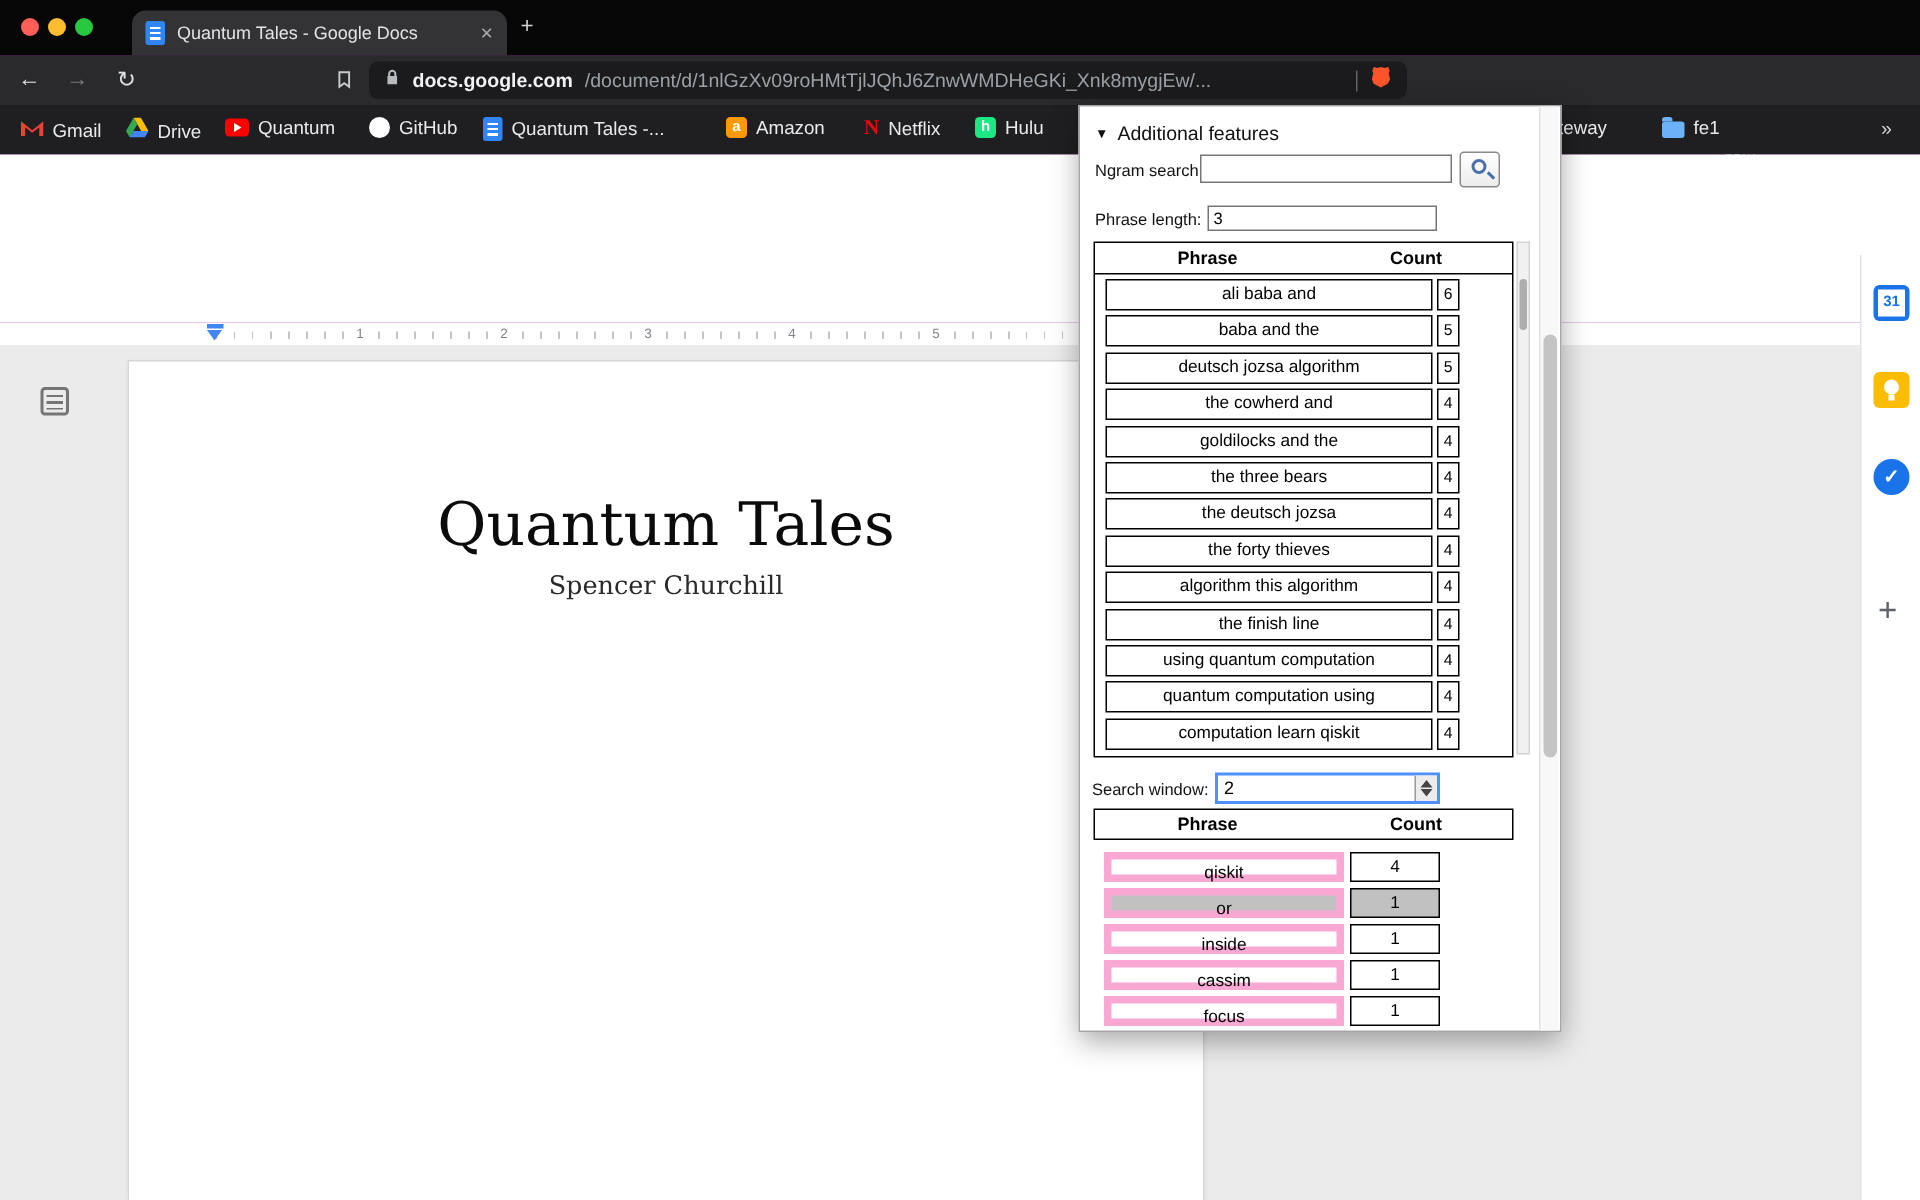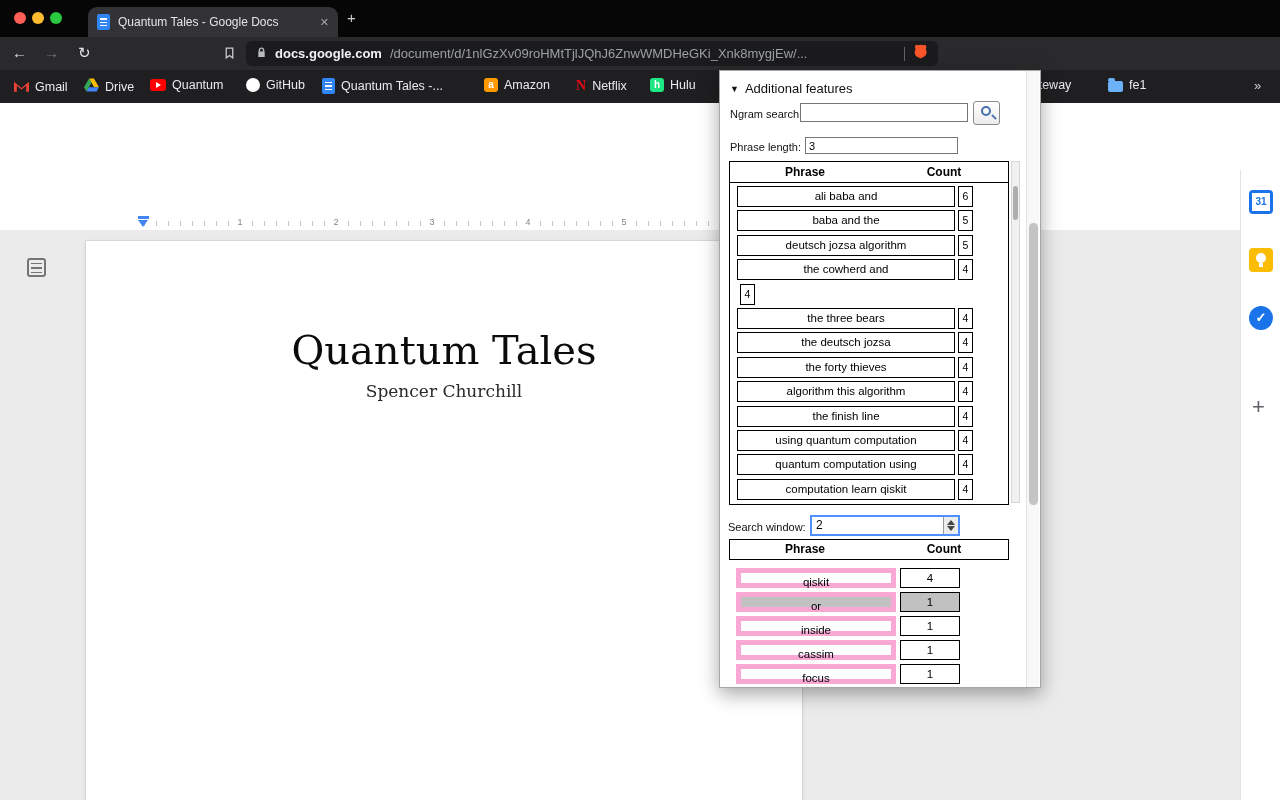--- a/index.html
+++ b/index.html
@@ -415,20 +415,21 @@
           </div>
         <div class="t1-row">
             <span class="pcell">deutsch jozsa algorithm</span>
             <span class="ccell">5</span>
           </div>
         <div class="t1-row">
             <span class="pcell">the cowherd and</span>
             <span class="ccell">4</span>
           </div>
         <div class="t1-row">
+            <span class="pcell">goldilocks and the</span>
             <span class="ccell">4</span>
           </div>
         <div class="t1-row">
             <span class="pcell">the three bears</span>
             <span class="ccell">4</span>
           </div>
         <div class="t1-row">
             <span class="pcell">the deutsch jozsa</span>
             <span class="ccell">4</span>
           </div>

